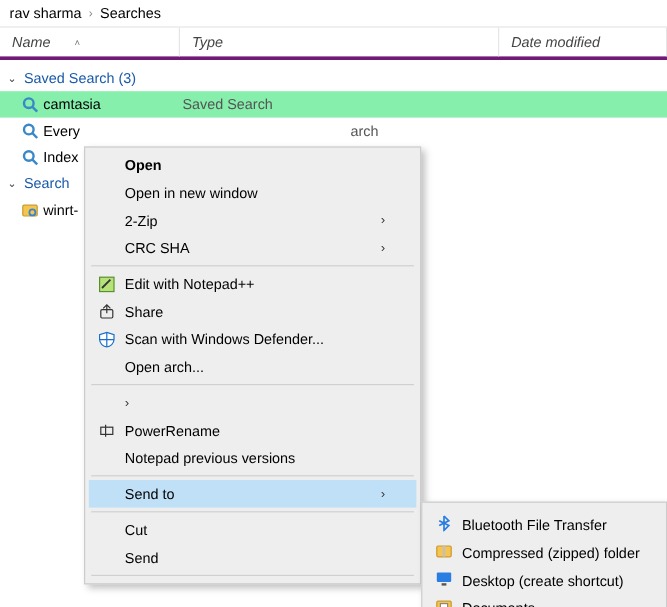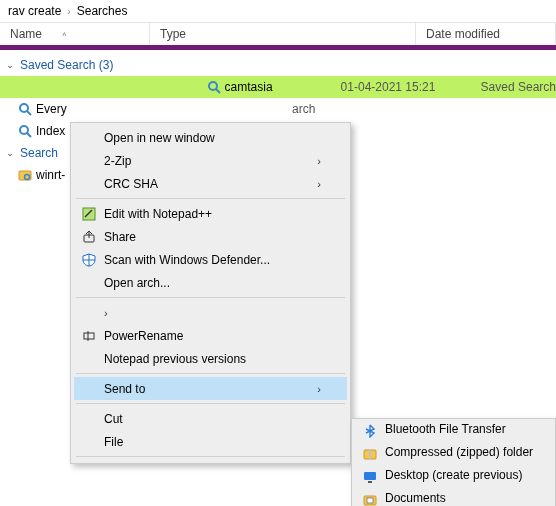--- a/index.html
+++ b/index.html
@@ -1,57 +1,57 @@
 <!DOCTYPE html>
 <html><head>
 <meta charset="utf-8">
 <style>
 * { margin: 0; padding: 0; box-sizing: border-box; font-family: "Segoe UI", Arial, sans-serif; font-size: 12px; }
 body { background: #fff; color: #000; width: 556px; height: 506px; overflow: hidden; position: relative; }
 
 .breadcrumb { padding: 4px 8px; display: flex; align-items: center; gap: 6px; color: #000; }
 .breadcrumb .chev { color: #888; font-size: 10px; }
 
-.headers { display: flex; border-top: 1px solid #e5e5e5; border-bottom: 5px solid #701a75; height: 28px; align-items: flex-start; color: #444; position: relative; }
+.headers { display: flex; border-top: 1px solid #e5e5e5; border-bottom: 3px solid #701a75; height: 28px; align-items: flex-start; color: #444; position: relative; font-style: italic; }
 .hcol { padding: 0 10px; height: 100%; display: flex; align-items: center; border-right: 1px solid #e5e5e5; }
 .hname { width: 150px; }
 .hdate { width: 140px; }
 .htype { flex: 1; }
 .sort-caret { font-size: 8px; color: #777; margin-left: 20px; }
 
 .content { padding: 4px 0; }
 .group-header { display: flex; align-items: center; gap: 4px; padding: 4px 4px; color: #1a5aa8; cursor: default; }
 .group-caret { color: #444; font-size: 9px; display: inline-block; width: 12px; text-align: center; }
 
 .row { display: flex; align-items: center; height: 22px; padding-left: 16px; }
-.row.selected { background: #bef264; justify-content: flex-end; }
+.row.selected { background: #86efac; }
 .row .icon { width: 18px; display: inline-flex; justify-content: center; }
 .row .name { width: 118px; padding-left: 2px; white-space: nowrap; overflow: hidden; text-overflow: ellipsis; }
 .row .date { width: 140px; color: #555; }
 .row .type { color: #555; }
 
 .ctx-menu { position: absolute; left: 70px; top: 122px; width: 281px; background: #eeeeee; border: 1px solid #ccc; box-shadow: 3px 3px 6px rgba(0,0,0,0.25); padding: 3px; }
 .mi { display: flex; align-items: center; height: 23px; padding: 0 26px 0 30px; position: relative; white-space: nowrap; }
 .mi.highlight { background: #c0e0f7; }
 .mi .lbl { flex: 1; }
 .mi .sub { color: #333; font-size: 11px; }
 .mi .micon { position: absolute; left: 6px; width: 18px; height: 18px; display: inline-flex; align-items: center; justify-content: center; }
 .sep { height: 1px; background: #d0d0d0; margin: 3px 2px; }
 
 .submenu { position: absolute; left: 351px; top: 418px; width: 205px; background: #eeeeee; border: 1px solid #ccc; box-shadow: 3px 3px 6px rgba(0,0,0,0.25); padding: 3px; }
-.smi { display: flex; align-items: flex-start; height: 23px; padding: 0 8px 0 30px; position: relative; white-space: nowrap; }
+.smi { display: flex; align-items: flex-end; height: 23px; padding: 0 8px 0 30px; position: relative; white-space: nowrap; }
 .smi .micon { position: absolute; left: 6px; width: 18px; height: 18px; display: inline-flex; align-items: center; justify-content: center; }
 
 svg { display: block; }
 </style>
 </head>
 <body>
 
 <div class="breadcrumb">
-  <span>rav create</span>
+  <span>rav sharma</span>
   <span class="chev">›</span>
   <span>Searches</span>
 </div>
 
 <div class="headers">
   <div class="hcol hname">
     <span>Name</span>
     <span class="sort-caret">˄</span>
   </div>
   <div class="hcol htype">
@@ -69,21 +69,20 @@
   </div>
 
   <div class="row selected">
     <span class="icon">
       <svg width="14" height="14" viewBox="0 0 14 14">
           <circle cx="6" cy="6" r="4" fill="none" stroke="#3a88c8" stroke-width="2"></circle>
           <line x1="9" y1="9" x2="13" y2="13" stroke="#3a88c8" stroke-width="2"></line>
         </svg>
     </span>
     <span class="name">camtasia</span>
-    <span class="date">01-04-2021 15:21</span>
     <span class="type">Saved Search</span>
   </div>
 
   <div class="row">
     <span class="icon">
       <svg width="14" height="14" viewBox="0 0 14 14">
           <circle cx="6" cy="6" r="4" fill="none" stroke="#3a88c8" stroke-width="2"></circle>
           <line x1="9" y1="9" x2="13" y2="13" stroke="#3a88c8" stroke-width="2"></line>
         </svg>
     </span>
@@ -117,20 +116,23 @@
         </svg>
     </span>
     <span class="name">winrt-</span>
     <span class="date"></span>
     <span class="type">onnector</span>
   </div>
 </div>
 
 <div class="ctx-menu">
   <div class="mi">
+      <span class="lbl" style="font-weight:600">Open</span>
+    </div>
+  <div class="mi">
       <span class="lbl">Open in new window</span>
     </div>
   <div class="mi">
       <span class="lbl">2-Zip</span>
       <span class="sub">›</span>
     </div>
   <div class="mi">
       <span class="lbl">CRC SHA</span>
       <span class="sub">›</span>
     </div>
@@ -185,21 +187,21 @@
   <div class="sep"></div>
   <div class="mi highlight">
       <span class="lbl">Send to</span>
       <span class="sub">›</span>
     </div>
   <div class="sep"></div>
   <div class="mi">
       <span class="lbl">Cut</span>
     </div>
   <div class="mi">
-      <span class="lbl">File</span>
+      <span class="lbl">Send</span>
     </div>
   <div class="sep"></div>
 </div>
 
 <div class="submenu">
   <div class="smi">
     <span class="micon">
         <svg width="14" height="14" viewBox="0 0 14 14">
           <path d="M7 1 V13 L11 9 L3 5 M7 1 L11 5 L3 9" fill="none" stroke="#2a7de1" stroke-width="1.4"></path>
         </svg>
@@ -215,21 +217,21 @@
       </span>
     <span>Compressed (zipped) folder</span>
   </div>
   <div class="smi">
     <span class="micon">
         <svg width="14" height="14" viewBox="0 0 14 14">
           <rect x="1" y="2" width="12" height="8" rx="1" fill="#2a7de1"></rect>
           <rect x="5" y="11" width="4" height="2" fill="#555"></rect>
         </svg>
       </span>
-    <span>Desktop (create previous)</span>
+    <span>Desktop (create shortcut)</span>
   </div>
   <div class="smi">
     <span class="micon">
         <svg width="14" height="14" viewBox="0 0 14 14">
           <rect x="1" y="3" width="12" height="9" rx="1" fill="#f6c551" stroke="#c99a2e"></rect>
           <rect x="4" y="5" width="6" height="5" fill="#fff" stroke="#888"></rect>
         </svg>
       </span>
     <span>Documents</span>
   </div>

